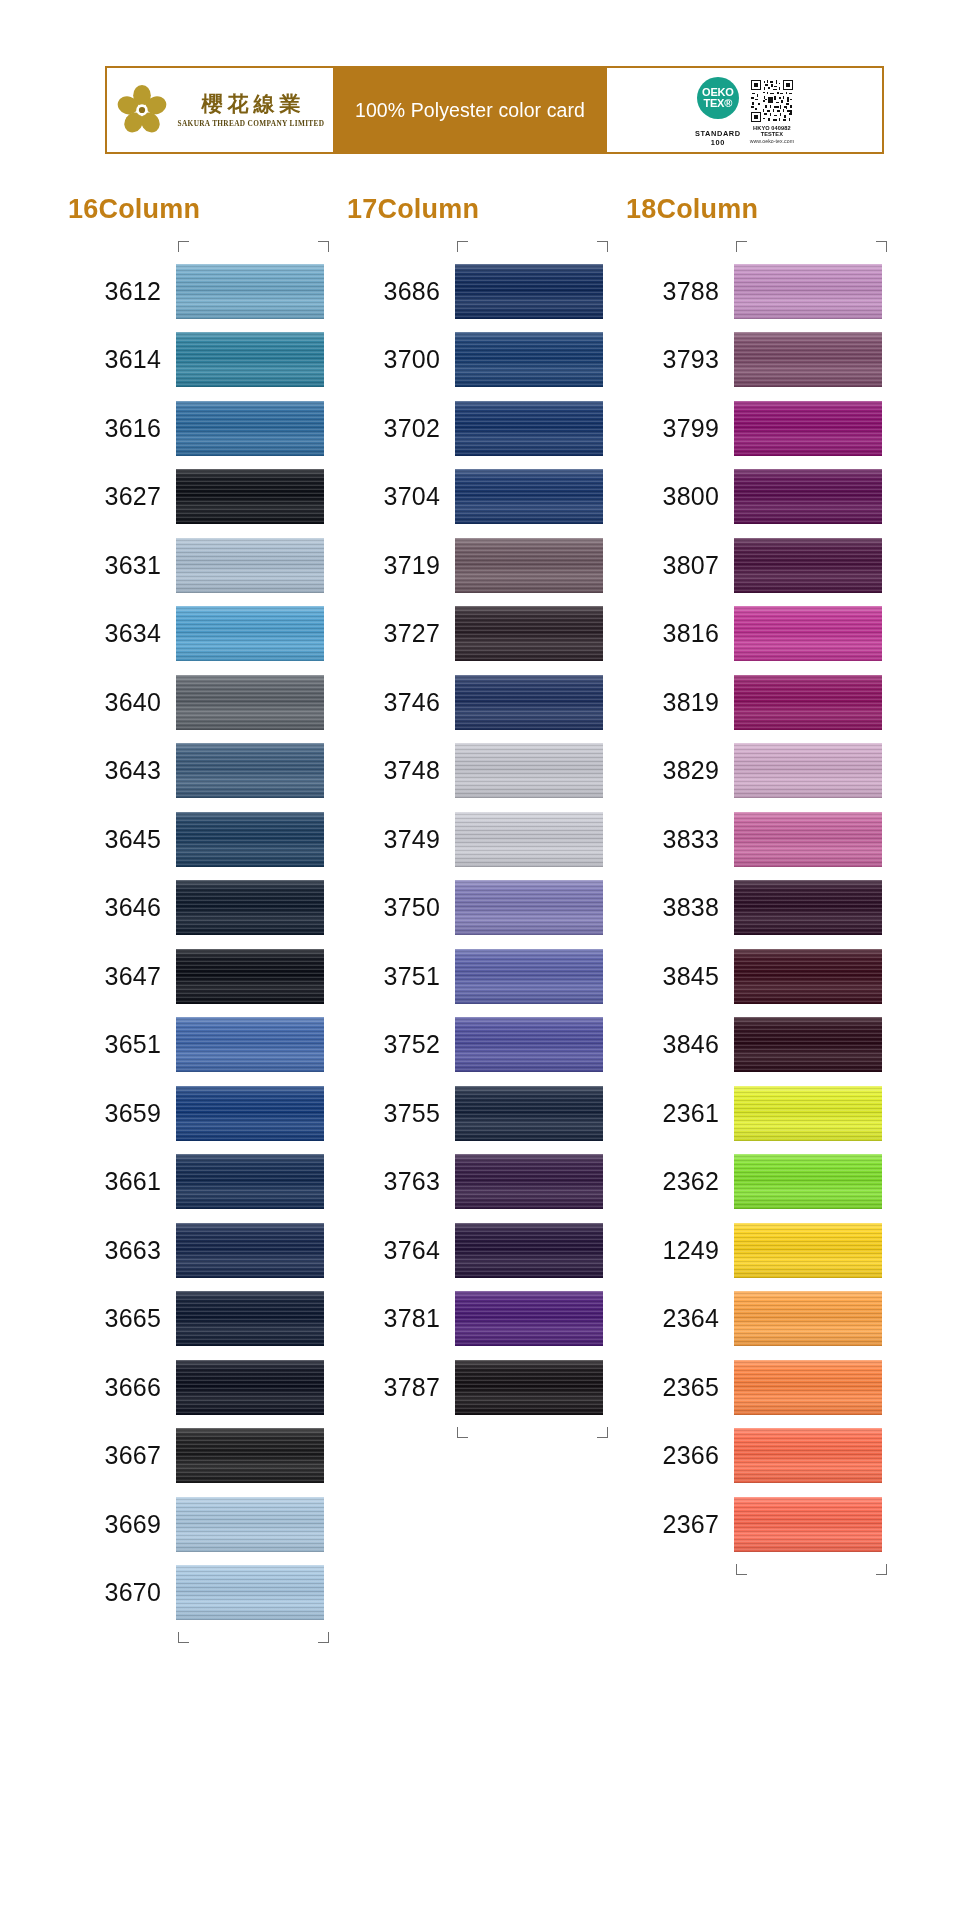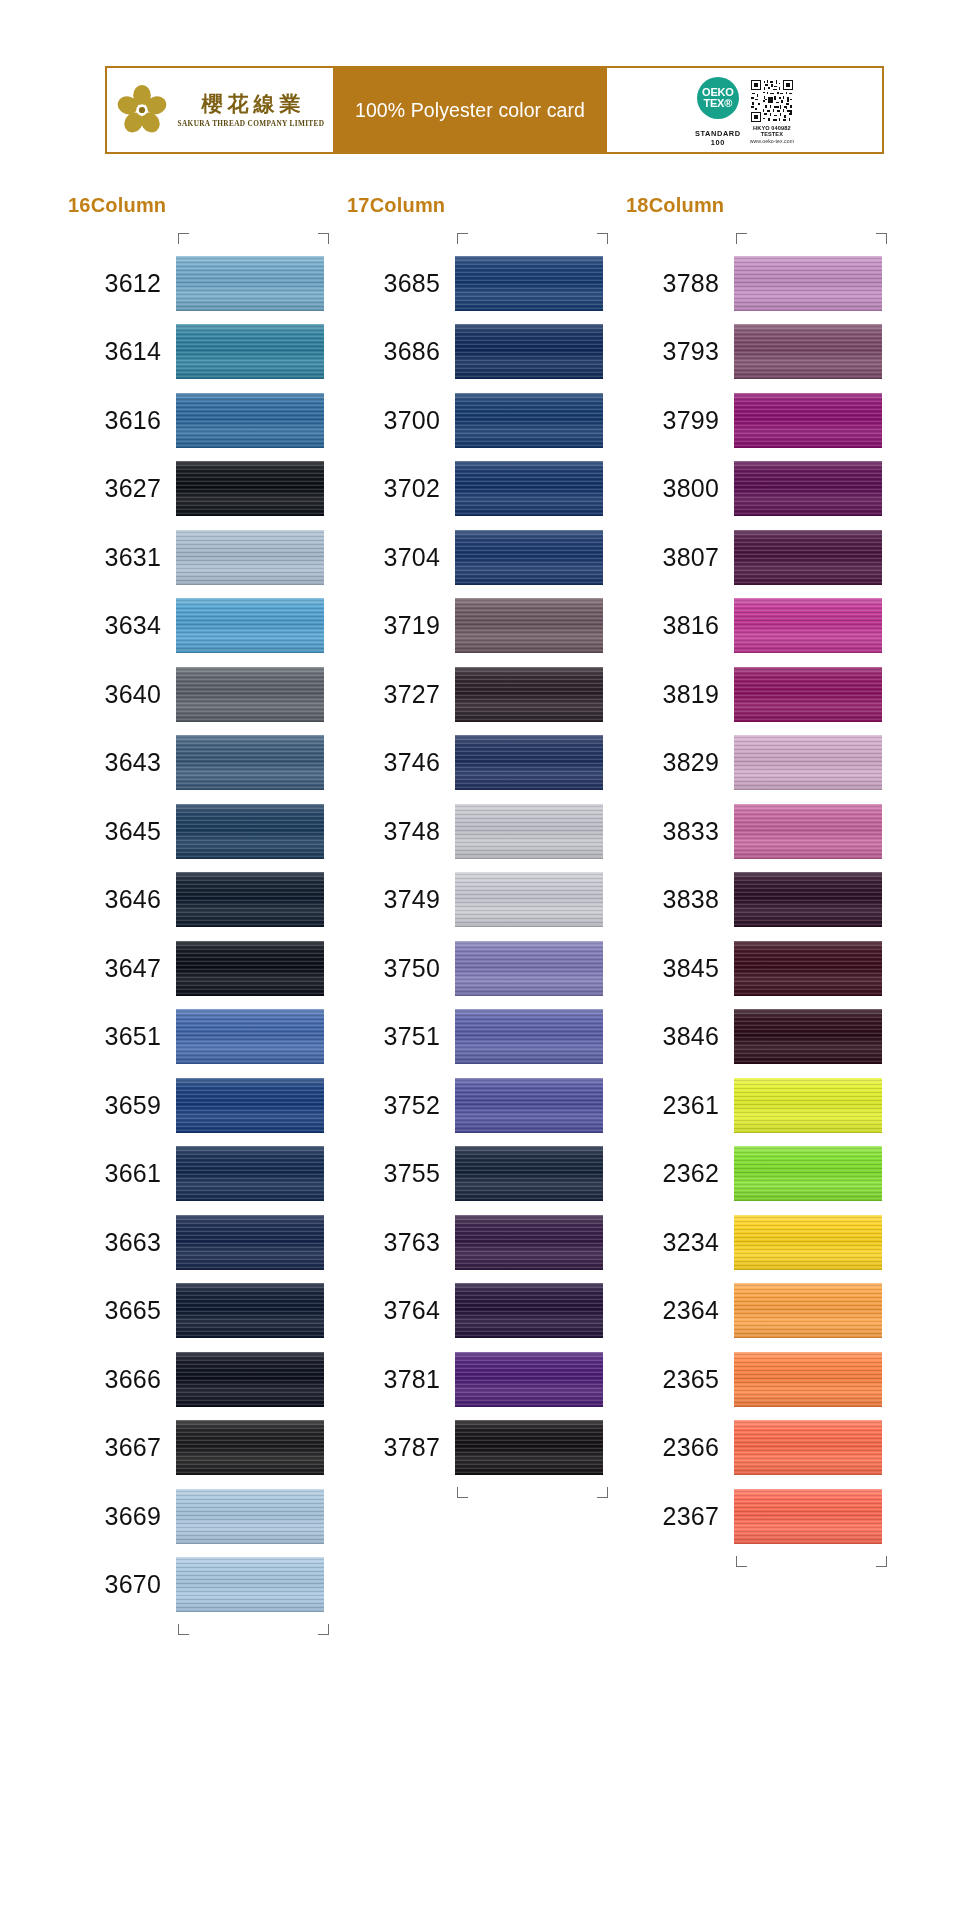--- a/index.html
+++ b/index.html
@@ -95,21 +95,21 @@
   .qr-url { font-size: 5.2px; color: #333; margin-top: 1px; letter-spacing: 0.05px; }
 
   
   .col-heads {
     display: flex;
     padding: 40px 0 0 0;
     margin-left: 68px;
   }
   .col-head {
     width: 279px;
-    font-size: 20px;
+    font-size: 27px;
     font-weight: 700;
     color: #c27f15;
     letter-spacing: 0.2px;
   }
 
   
   .grid-area { position: relative; margin-top: 16px; }
   .cols { display: flex; margin-left: 68px; }
   .col { width: 279px; position: relative; }
 
@@ -459,27 +459,20 @@
           <span class="corner c-bl"></span>
           <span class="corner c-br"></span>
         </div>
       </div>
       <div class="col">
         <div class="corner-row">
           <span class="corner c-tl"></span>
           <span class="corner c-tr"></span>
         </div>
         <div class="row">
-          <div class="code">3685</div>
-          <div class="swatch" style="background: rgb(20, 58, 114);">
-            <span class="thread"></span>
-            <span class="sheen"></span>
-          </div>
-        </div>
-        <div class="row">
           <div class="code">3686</div>
           <div class="swatch" style="background: rgb(16, 42, 92);">
             <span class="thread"></span>
             <span class="sheen"></span>
           </div>
         </div>
         <div class="row">
           <div class="code">3700</div>
           <div class="swatch" style="background: rgb(21, 58, 111);">
             <span class="thread"></span>
@@ -693,21 +686,21 @@
           </div>
         </div>
         <div class="row">
           <div class="code">2362</div>
           <div class="swatch" style="background: rgb(127, 224, 42);">
             <span class="thread"></span>
             <span class="sheen"></span>
           </div>
         </div>
         <div class="row">
-          <div class="code">3234</div>
+          <div class="code">1249</div>
           <div class="swatch" style="background: rgb(252, 210, 26);">
             <span class="thread"></span>
             <span class="sheen"></span>
           </div>
         </div>
         <div class="row">
           <div class="code">2364</div>
           <div class="swatch" style="background: rgb(253, 162, 67);">
             <span class="thread"></span>
             <span class="sheen"></span>

